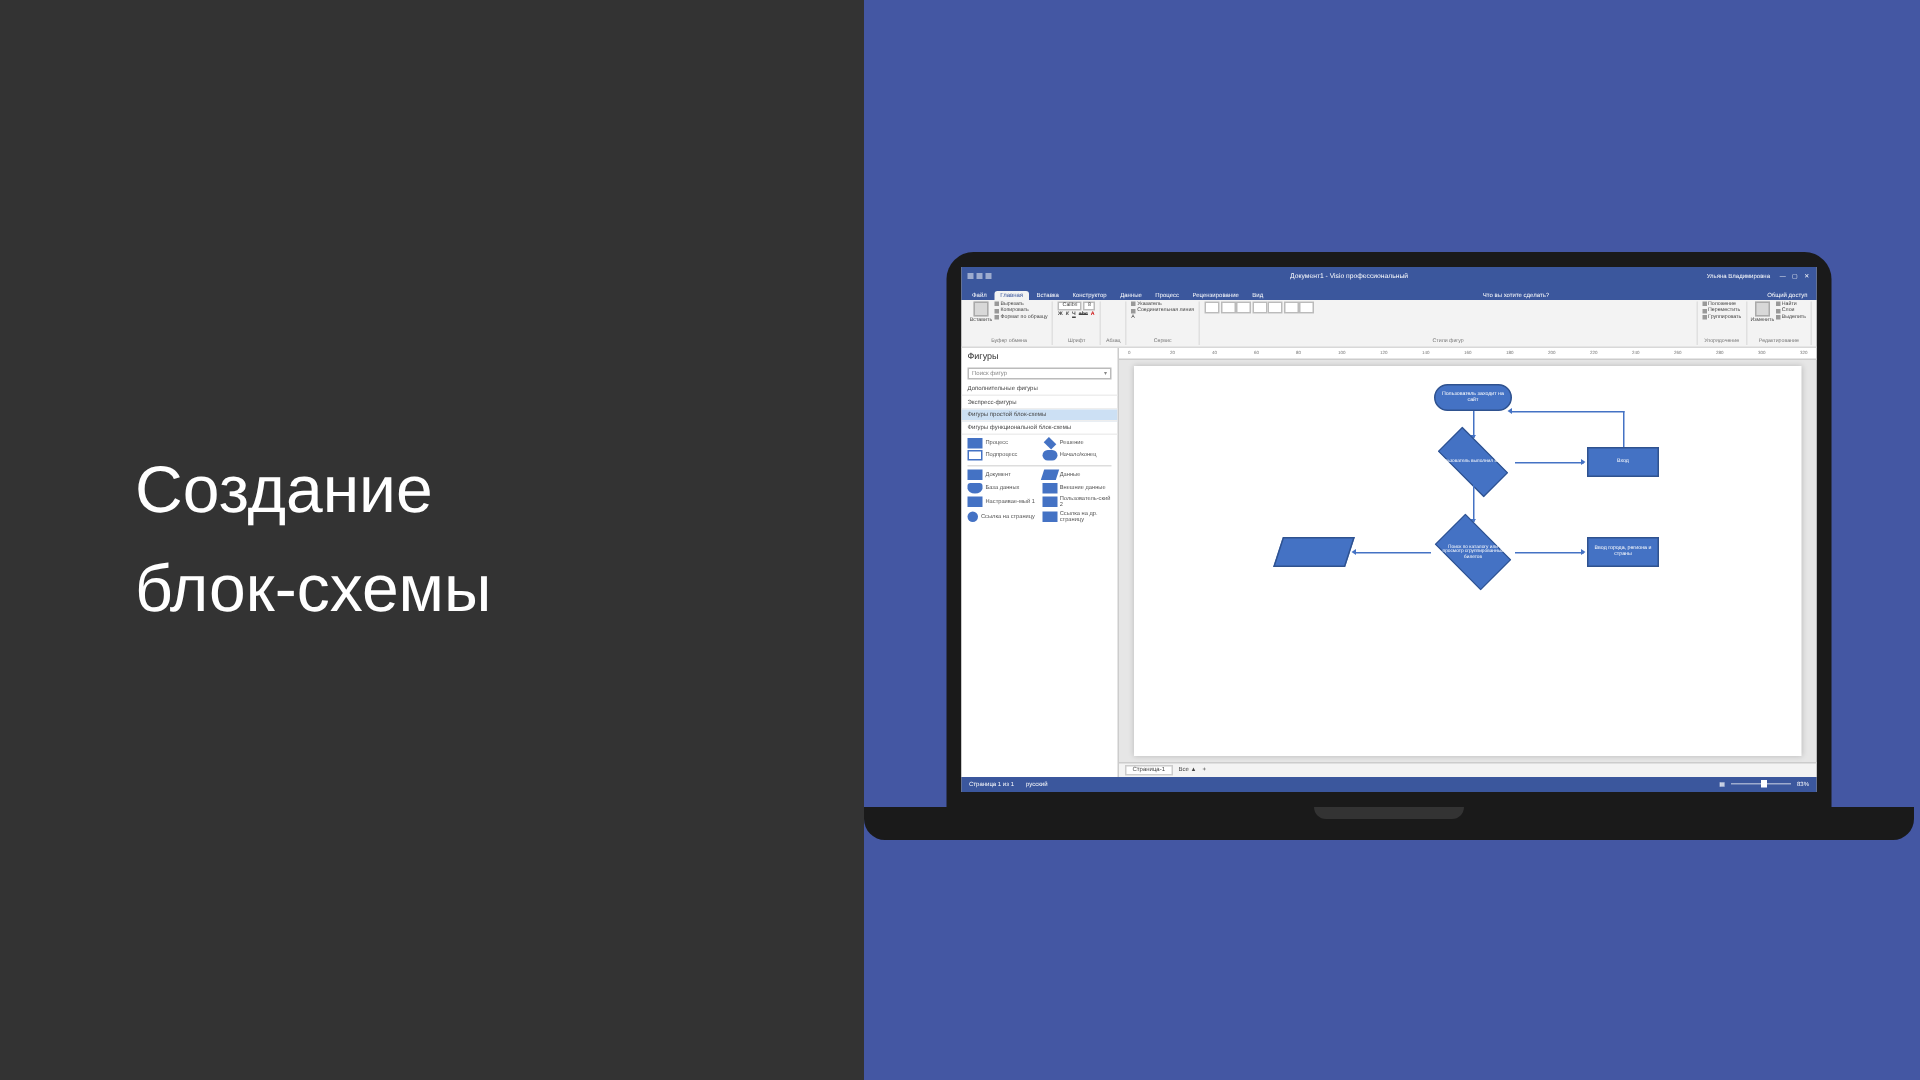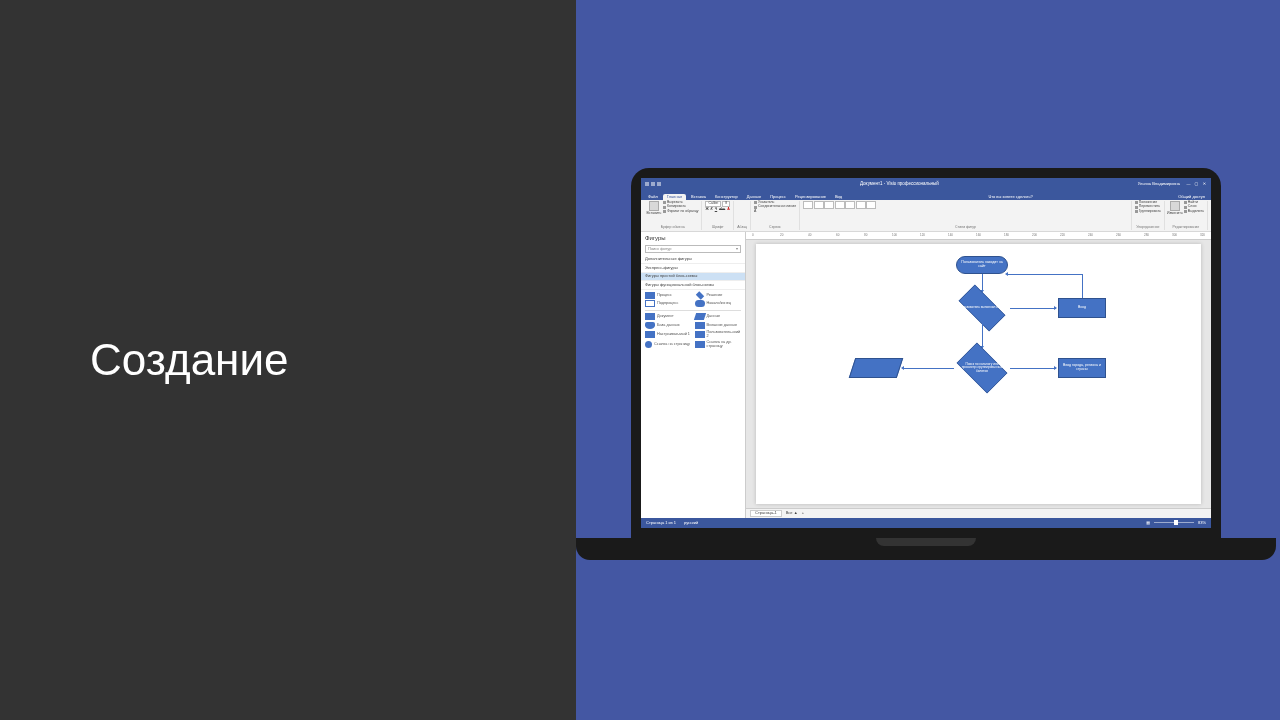--- a/index.html
+++ b/index.html
@@ -257,20 +257,21 @@
   .pagetab { background: #fff; border: 0.5px solid #ccc; padding: 0.5px 4px; }
   .sb-right { margin-left: auto; display: flex; gap: 4px; align-items: center; }
   .zoom-slider { width: 40px; height: 1px; background: rgba(255,255,255,.5); position: relative; }
   .zoom-slider::after { content:''; position:absolute; left:50%; top:-2px; width:4px; height:5px; background:#fff; }
 </style>
 </head>
 <body>
 
 <div class="left-panel">
   <div class="title-line1">Создание</div>
+  <div class="title-line2">блок-схемы</div>
 </div>
 
 <div class="right-panel">
   <div class="laptop">
     <div class="laptop-screen-frame">
 
       <div class="app">
 
         <div class="titlebar">
           <div class="qat">

